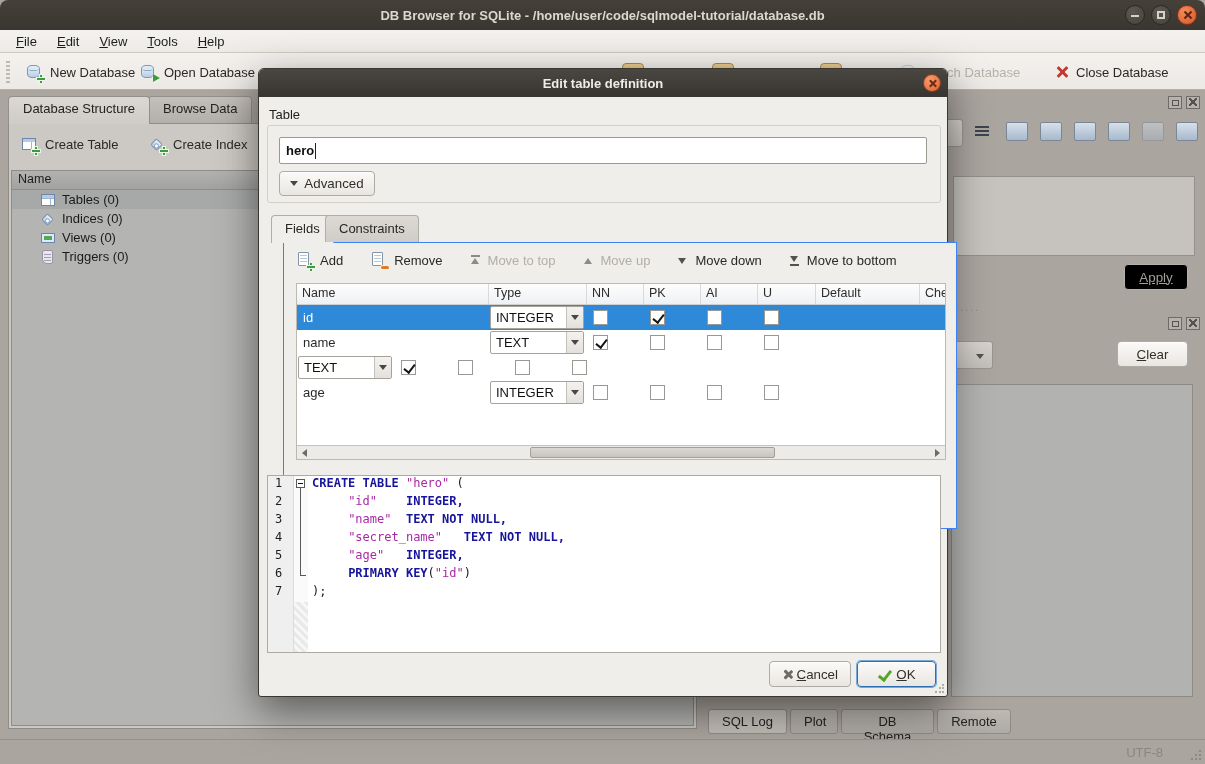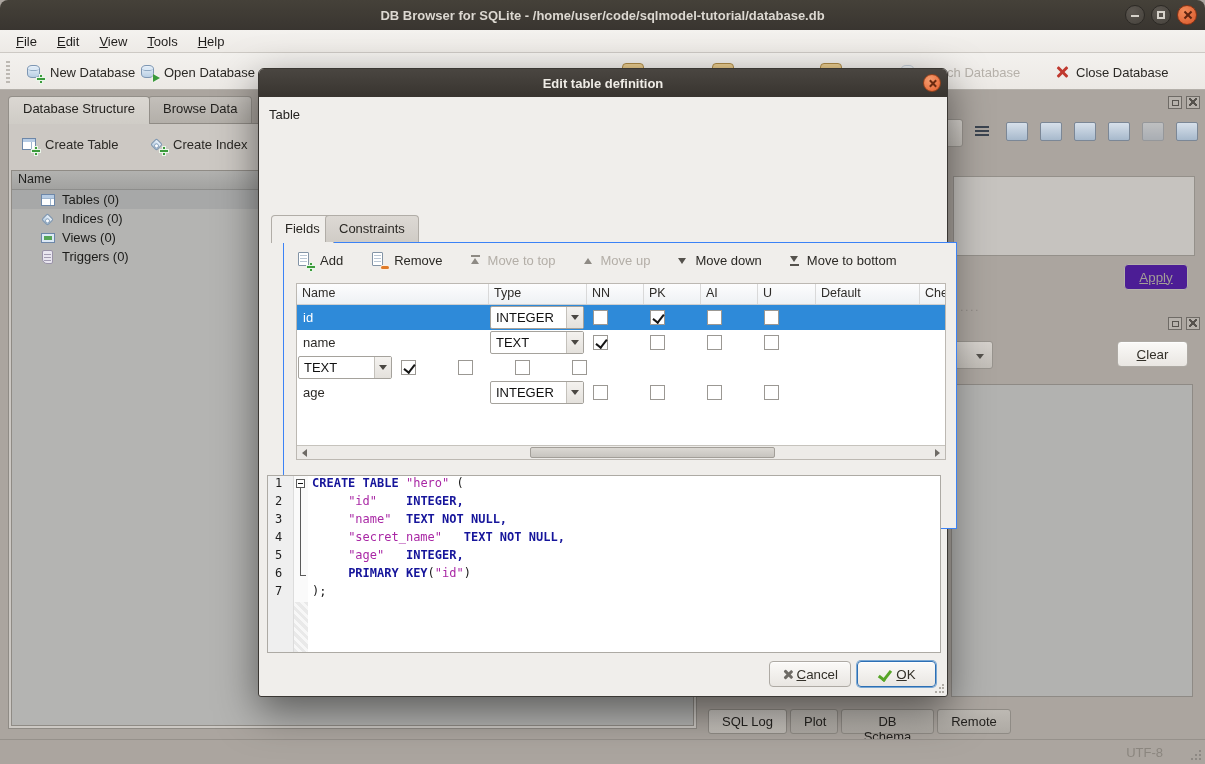--- a/index.html
+++ b/index.html
@@ -90,21 +90,21 @@
     background:linear-gradient(45deg, transparent 42%, #57534e 42% 58%, transparent 58%),
                linear-gradient(-45deg, transparent 42%, #57534e 42% 58%, transparent 58%); }
   .mini-ic { position:absolute; width:22px; height:19px; border-radius:2px;
     background:linear-gradient(#d7e0ea,#a7b9cc); border:1px solid #7b8796; }
   .mini-ic.dim { opacity:.45; }
   .mini-ic .bars { position:absolute; left:3px; top:4px; width:14px; height:2px; background:#3b4document0; background:#3b4450; box-shadow:0 4px 0 #3b4450, 0 8px 0 #3b4450; }
   .editbox { position:absolute; border:1px solid #94908a; background:#c6c3bf; }
   .btn { display:inline-flex; align-items:center; justify-content:center; gap:6px; padding:3px 12px; height:26px;
     background:linear-gradient(#fbfaf8,#e9e6e2); border:1px solid #aeaaa4; border-radius:4px; color:#333029;
     box-shadow:inset 0 1px 0 rgba(255,255,255,.8); }
-  .btn.disabled { color:#a39e97; background:#4c1d95; border-color:#b5b1ab; box-shadow:none;text-decoration:underline; }
+  .btn.disabled { color:#a39e97; background:#000000; border-color:#b5b1ab; box-shadow:none;text-decoration:underline; }
   .combo-stub { position:absolute; height:28px; background:linear-gradient(#d6d2cd,#c2beb8); border:1px solid #98948e; border-radius:3px; }
   .combo-stub .arr { position:absolute; right:8px; top:12px; width:0; height:0; border-left:4px solid transparent; border-right:4px solid transparent; border-top:5px solid #55524d; }
   .logarea { position:absolute; background:#b2b2b0; border:1px solid #8e8a85; }
   .splitdots { position:absolute; color:#8d8984; font-size:11px; letter-spacing:2px; }
 
   
   .btab { position:absolute; top:709px; height:25px; padding:4px 13px; border:1px solid #8f8b85;
     border-radius:3px; background:linear-gradient(#bdb9b3,#aeaaa4); color:#24221f; }
   .btab.active { background:linear-gradient(#ccc8c3,#c0bcb6); }
   .statusbar { position:absolute; left:0; top:739px; width:100%; height:25px; background:#aba59f; border-top:1px solid #96918b; }
@@ -356,20 +356,30 @@
     <span class="grip"></span>
   </div>
 
   <div class="dialog">
     <div class="dlg-title">
       <span>Edit table definition</span>
       <span class="dlg-close"></span>
     </div>
 
     <div class="dlg-label" style="left:10px; top:38px;">Table</div>
+    <div class="groupbox">
+      <div class="txtfield">
+        <span class="val">hero</span>
+          <span class="caret"></span>
+      </div>
+      <button class="btn adv-btn">
+        <span class="tri-down"></span>
+        <span>Advanced</span>
+      </button>
+    </div>
 
     <div id="dlgtabs"></div>
     <div class="fieldpane">
       <div class="act-row">
         <div class="act">
           <span class="ic">
               <span class="ic-doc"></span>
               <span class="badge-plus"></span>
             </span>
           <span>Add</span>

